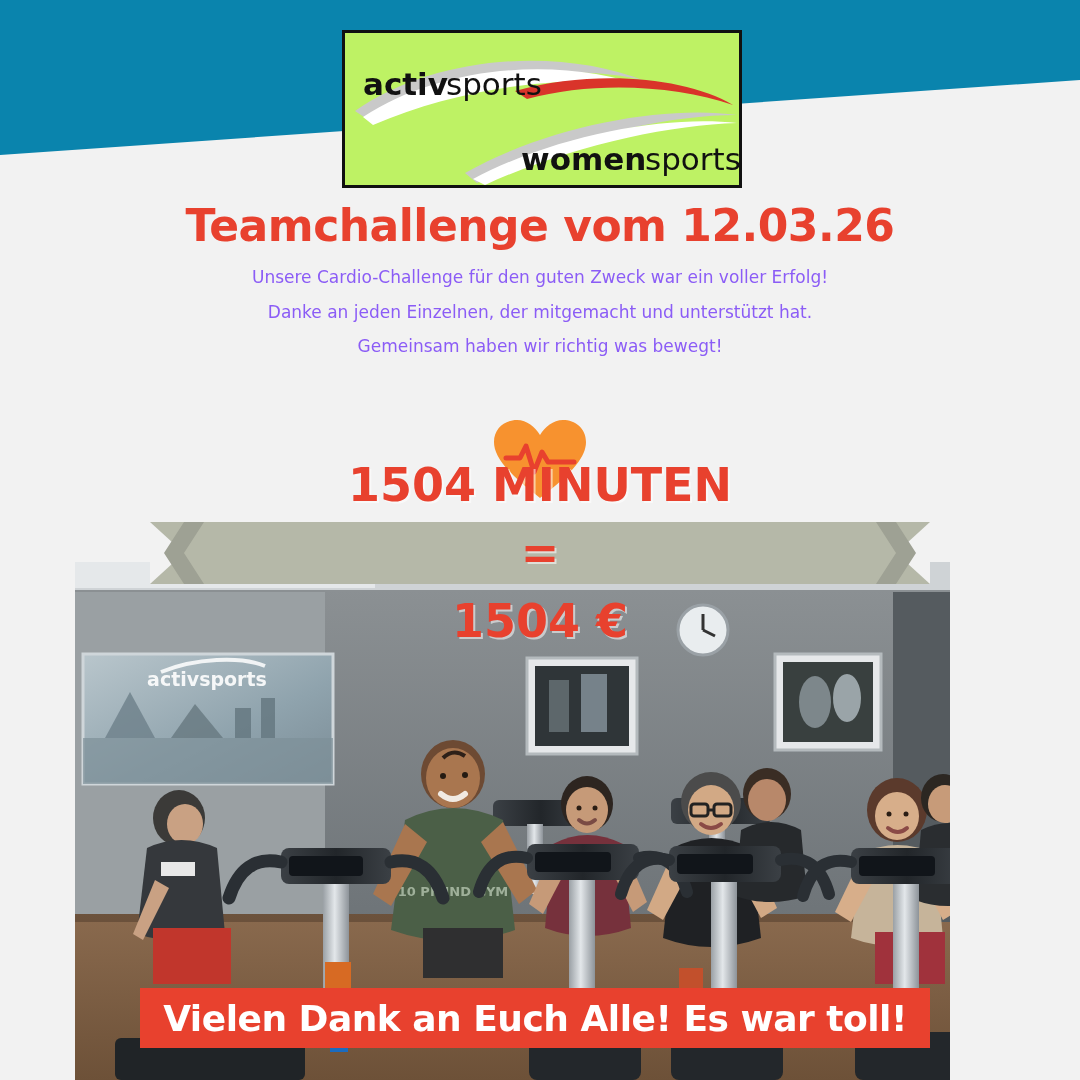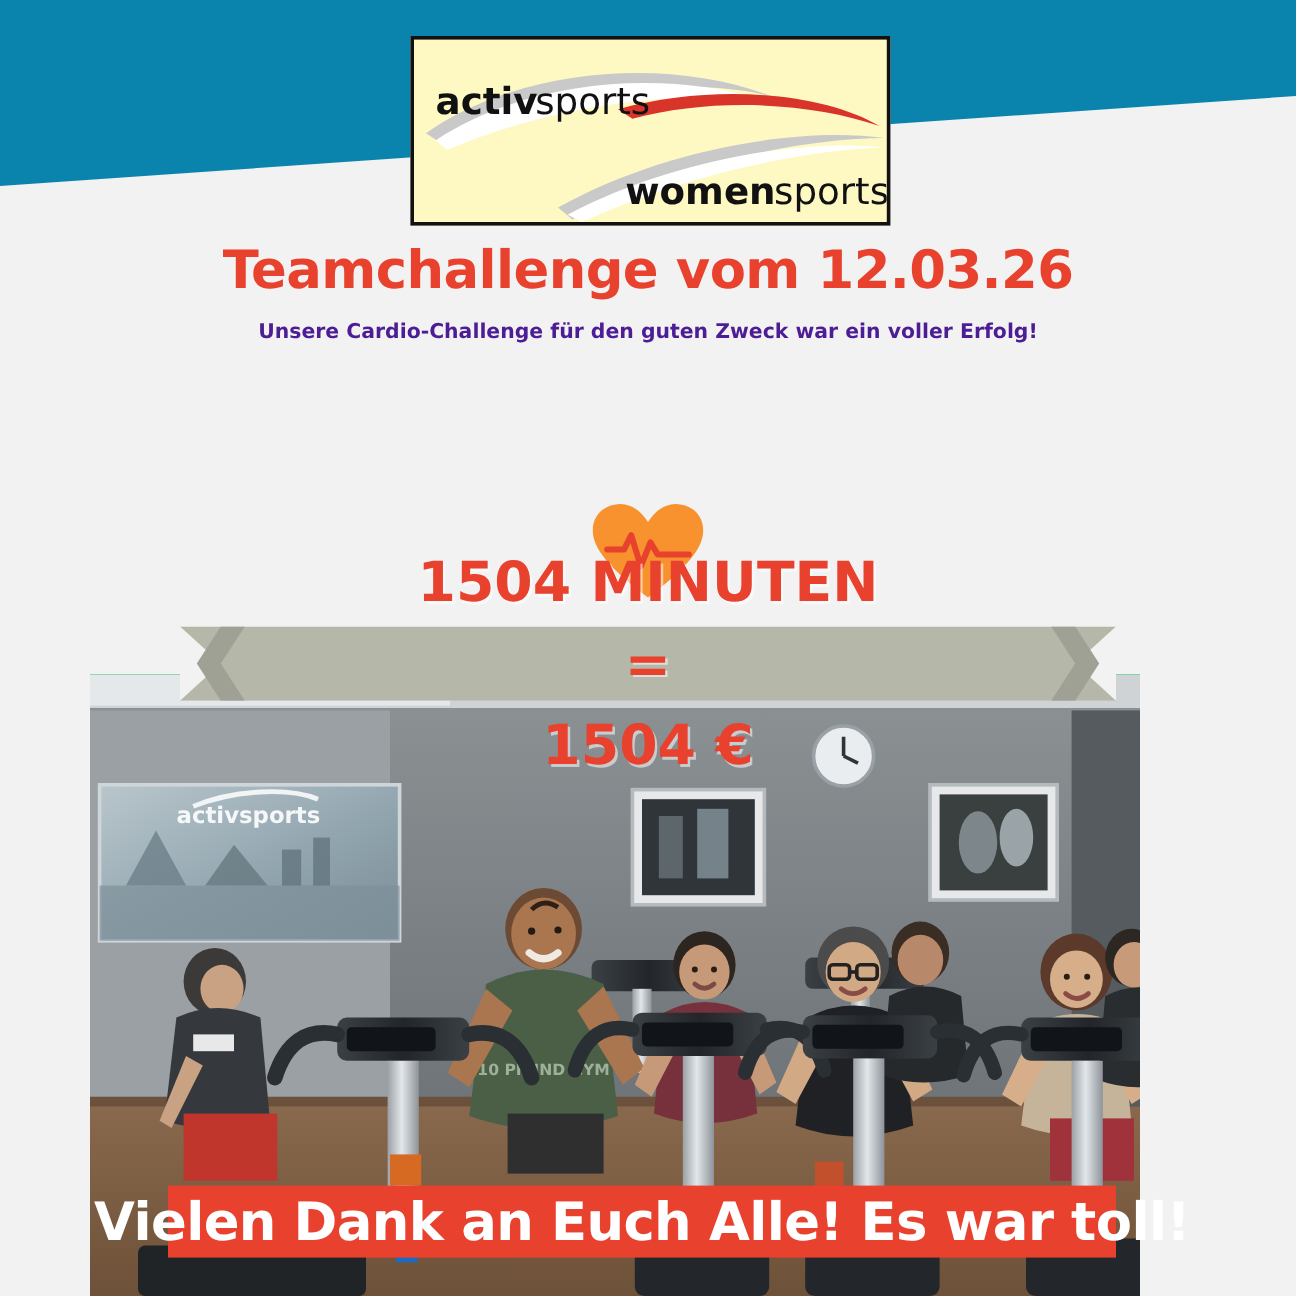--- a/index.html
+++ b/index.html
@@ -27,21 +27,21 @@
   }
   .top-band svg { display: block; }
 
   
   .logo-card {
     position: absolute;
     top: 30px;
     left: 342px;
     width: 394px;
     height: 152px;
-    background: #fef9c3;
+    background: #bef264;
     border: 3px solid #111111;
     z-index: 3;
     overflow: hidden;
     text-align: center;
   }
   .logo-card svg { display: block; }
 
   
   .headline {
     position: absolute;
@@ -61,22 +61,22 @@
     position: absolute;
     top: 268px;
     left: 0;
     width: 1080px;
     text-align: center;
     z-index: 4;
   }
   .copy p {
     margin: 0 0 16px 0;
     font-size: 17px;
-    font-weight: bold;
-    color: #4c1d95;
+    font-weight: normal;
+    color: #8b5cf6;
     line-height: 1.1;
   }
   .copy p.donation {
     font-size: 16px;
   }
 
   
   .heart-wrap {
     position: absolute;
     top: 418px;
@@ -136,21 +136,21 @@
     width: 790px;
     height: 60px;
     background: #e8412e;
     display: flex;
     align-items: center;
     justify-content: center;
     z-index: 7;
   }
   .thanks span {
     color: #ffffff;
-    font-size: 44px;
+    font-size: 36px;
     font-weight: bold;
     letter-spacing: -0.5px;
     white-space: nowrap;
     text-align: center;
   }
 </style>
 </head>
 <body>
 
 <div class="top-band">
@@ -174,20 +174,22 @@
 
     <text x="176" y="137" font-family="DejaVu Sans, sans-serif" font-size="31" font-weight="bold" fill="#111111">women</text>
     <text x="300" y="137" font-family="DejaVu Sans, sans-serif" font-size="31" fill="#111111">sports</text>
   </svg>
 </div>
 
 <div class="headline">Teamchallenge vom 12.03.26</div>
 
 <div class="copy">
   <p>Unsere Cardio-Challenge für den guten Zweck war ein voller Erfolg!</p>
+  <p>Danke an jeden Einzelnen, der mitgemacht und unterstützt hat.</p>
+  <p>Gemeinsam haben wir richtig was bewegt!</p>
 </div>
 
 <div class="heart-wrap">
   <span>
     <svg width="96" height="84" viewBox="0 0 96 84" xmlns="http://www.w3.org/2000/svg">
       <path d="M48 80 C 14 54, 2 38, 2 24 C 2 10, 13 2, 25 2 C 35 2, 43 9, 48 17 C 53 9, 61 2, 71 2 C 83 2, 94 10, 94 24 C 94 38, 82 54, 48 80 Z" fill="#f7922f"></path>
       <polyline points="14,40 28,40 34,28 42,54 50,34 56,44 82,44" fill="none" stroke="#e8412e" stroke-width="5" stroke-linecap="round" stroke-linejoin="round"></polyline>
     </svg>
   </span>
 </div>

